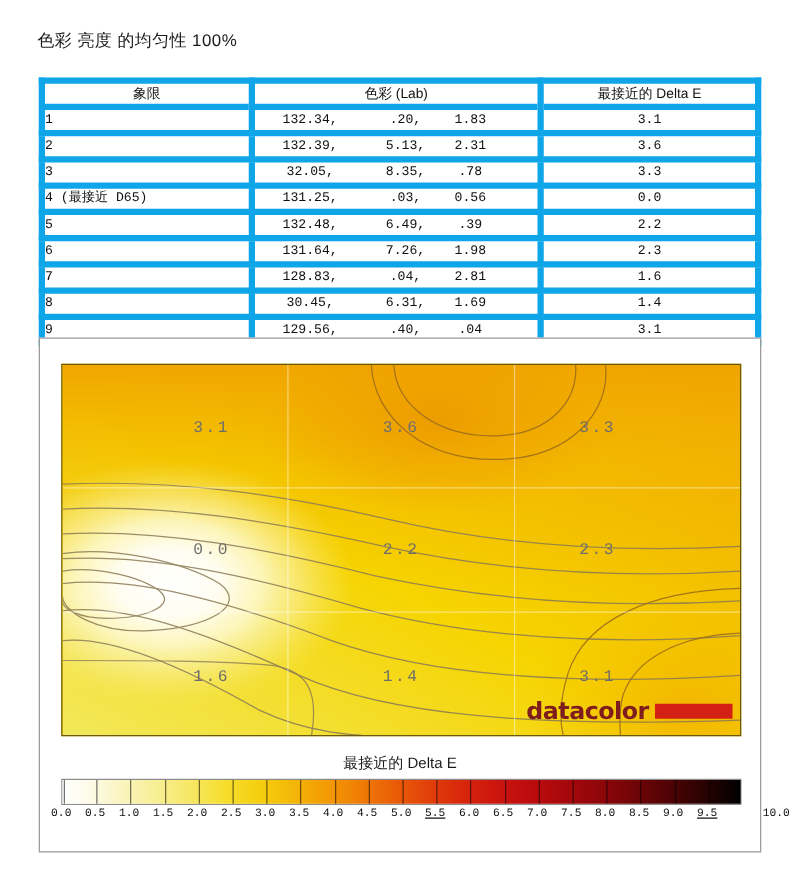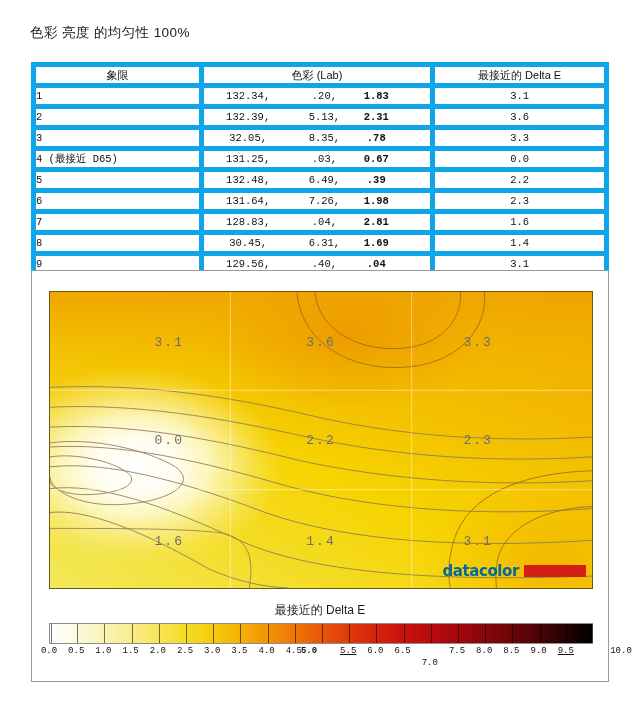--- a/index.html
+++ b/index.html
@@ -45,21 +45,21 @@
   td.q-cell{padding-left:7px;text-align:left;white-space:nowrap;}
   td.de-cell{text-align:center;}
   td.lab-cell{padding:0;}
   .lab-wrap{display:flex;width:100%;}
   .lab-wrap span{
     display:inline-block;text-align:center;
     white-space:pre;
   }
   .lab-l{width:40%;padding-right:2px;}
   .lab-a{width:27%;padding-right:2px;}
-  .lab-b{width:33%;padding-right:34px;box-sizing:border-box;font-weight:bold;}
+  .lab-b{width:33%;padding-right:34px;box-sizing:border-box;}
 
   
   #chart-panel{
     position:absolute;left:31px;top:270px;
     width:578px;height:412px;
     background:#ffffff;
     border:1px solid #9a9a9a;
     box-sizing:border-box;
   }
   #plot-frame{
@@ -83,21 +83,21 @@
     pointer-events:none;
   }
 
   
   #datacolor-logo{
     position:absolute;right:6px;bottom:8px;
     display:flex;align-items:center;gap:5px;
   }
   #datacolor-logo .dc-text{
     font-family:"DejaVu Sans",sans-serif;
-    font-weight:bold;font-size:15px;color:#0369a1;
+    font-weight:bold;font-size:19px;color:#7f1d1d;
     letter-spacing:-0.4px;
   }
   #datacolor-logo .dc-bar{
     width:62px;height:12px;background:#d41f15;
   }
 
   
   #legend-title{
     position:absolute;left:0;right:0;top:331px;
     text-align:center;font-size:12px;color:#1c1c1c;
@@ -194,21 +194,21 @@
           </div>
         </td>
         <td class="de-cell">3.3</td>
       </tr>
       <tr>
         <td class="q-cell">4 (最接近 D65)</td>
         <td class="lab-cell">
           <div class="lab-wrap">
             <span class="lab-l">131.25,</span>
             <span class="lab-a">.03,</span>
-            <span class="lab-b">0.67</span>
+            <span class="lab-b">0.56</span>
           </div>
         </td>
         <td class="de-cell">0.0</td>
       </tr>
       <tr>
         <td class="q-cell">5</td>
         <td class="lab-cell">
           <div class="lab-wrap">
             <span class="lab-l">132.48,</span>
             <span class="lab-a">6.49,</span>
@@ -393,25 +393,25 @@
       <span style="left: 0px;">0.0</span>
       <span style="left: 27.2px;">0.5</span>
       <span style="left: 54.4px;">1.0</span>
       <span style="left: 81.6px;">1.5</span>
       <span style="left: 108.8px;">2.0</span>
       <span style="left: 136px;">2.5</span>
       <span style="left: 163.2px;">3.0</span>
       <span style="left: 190.4px;">3.5</span>
       <span style="left: 217.6px;">4.0</span>
       <span style="left: 244.8px;">4.5</span>
-      <span style="left: 260px; font-weight: bold;">5.0</span>
+      <span style="left: 272px;">5.0</span>
       <span style="left: 299.2px; text-decoration: underline;">5.5</span>
       <span style="left: 326.4px;">6.0</span>
       <span style="left: 353.6px;">6.5</span>
-      <span style="left: 380.8px; margin-top: 12px;">7.0</span>
+      <span style="left: 380.8px;">7.0</span>
       <span style="left: 408px;">7.5</span>
       <span style="left: 435.2px;">8.0</span>
       <span style="left: 462.4px;">8.5</span>
       <span style="left: 489.6px;">9.0</span>
       <span style="left: 516.8px; text-decoration: underline;">9.5</span>
       <span style="left: 572px;">10.0</span>
     </div>
 </div>
 
 </body></html>

